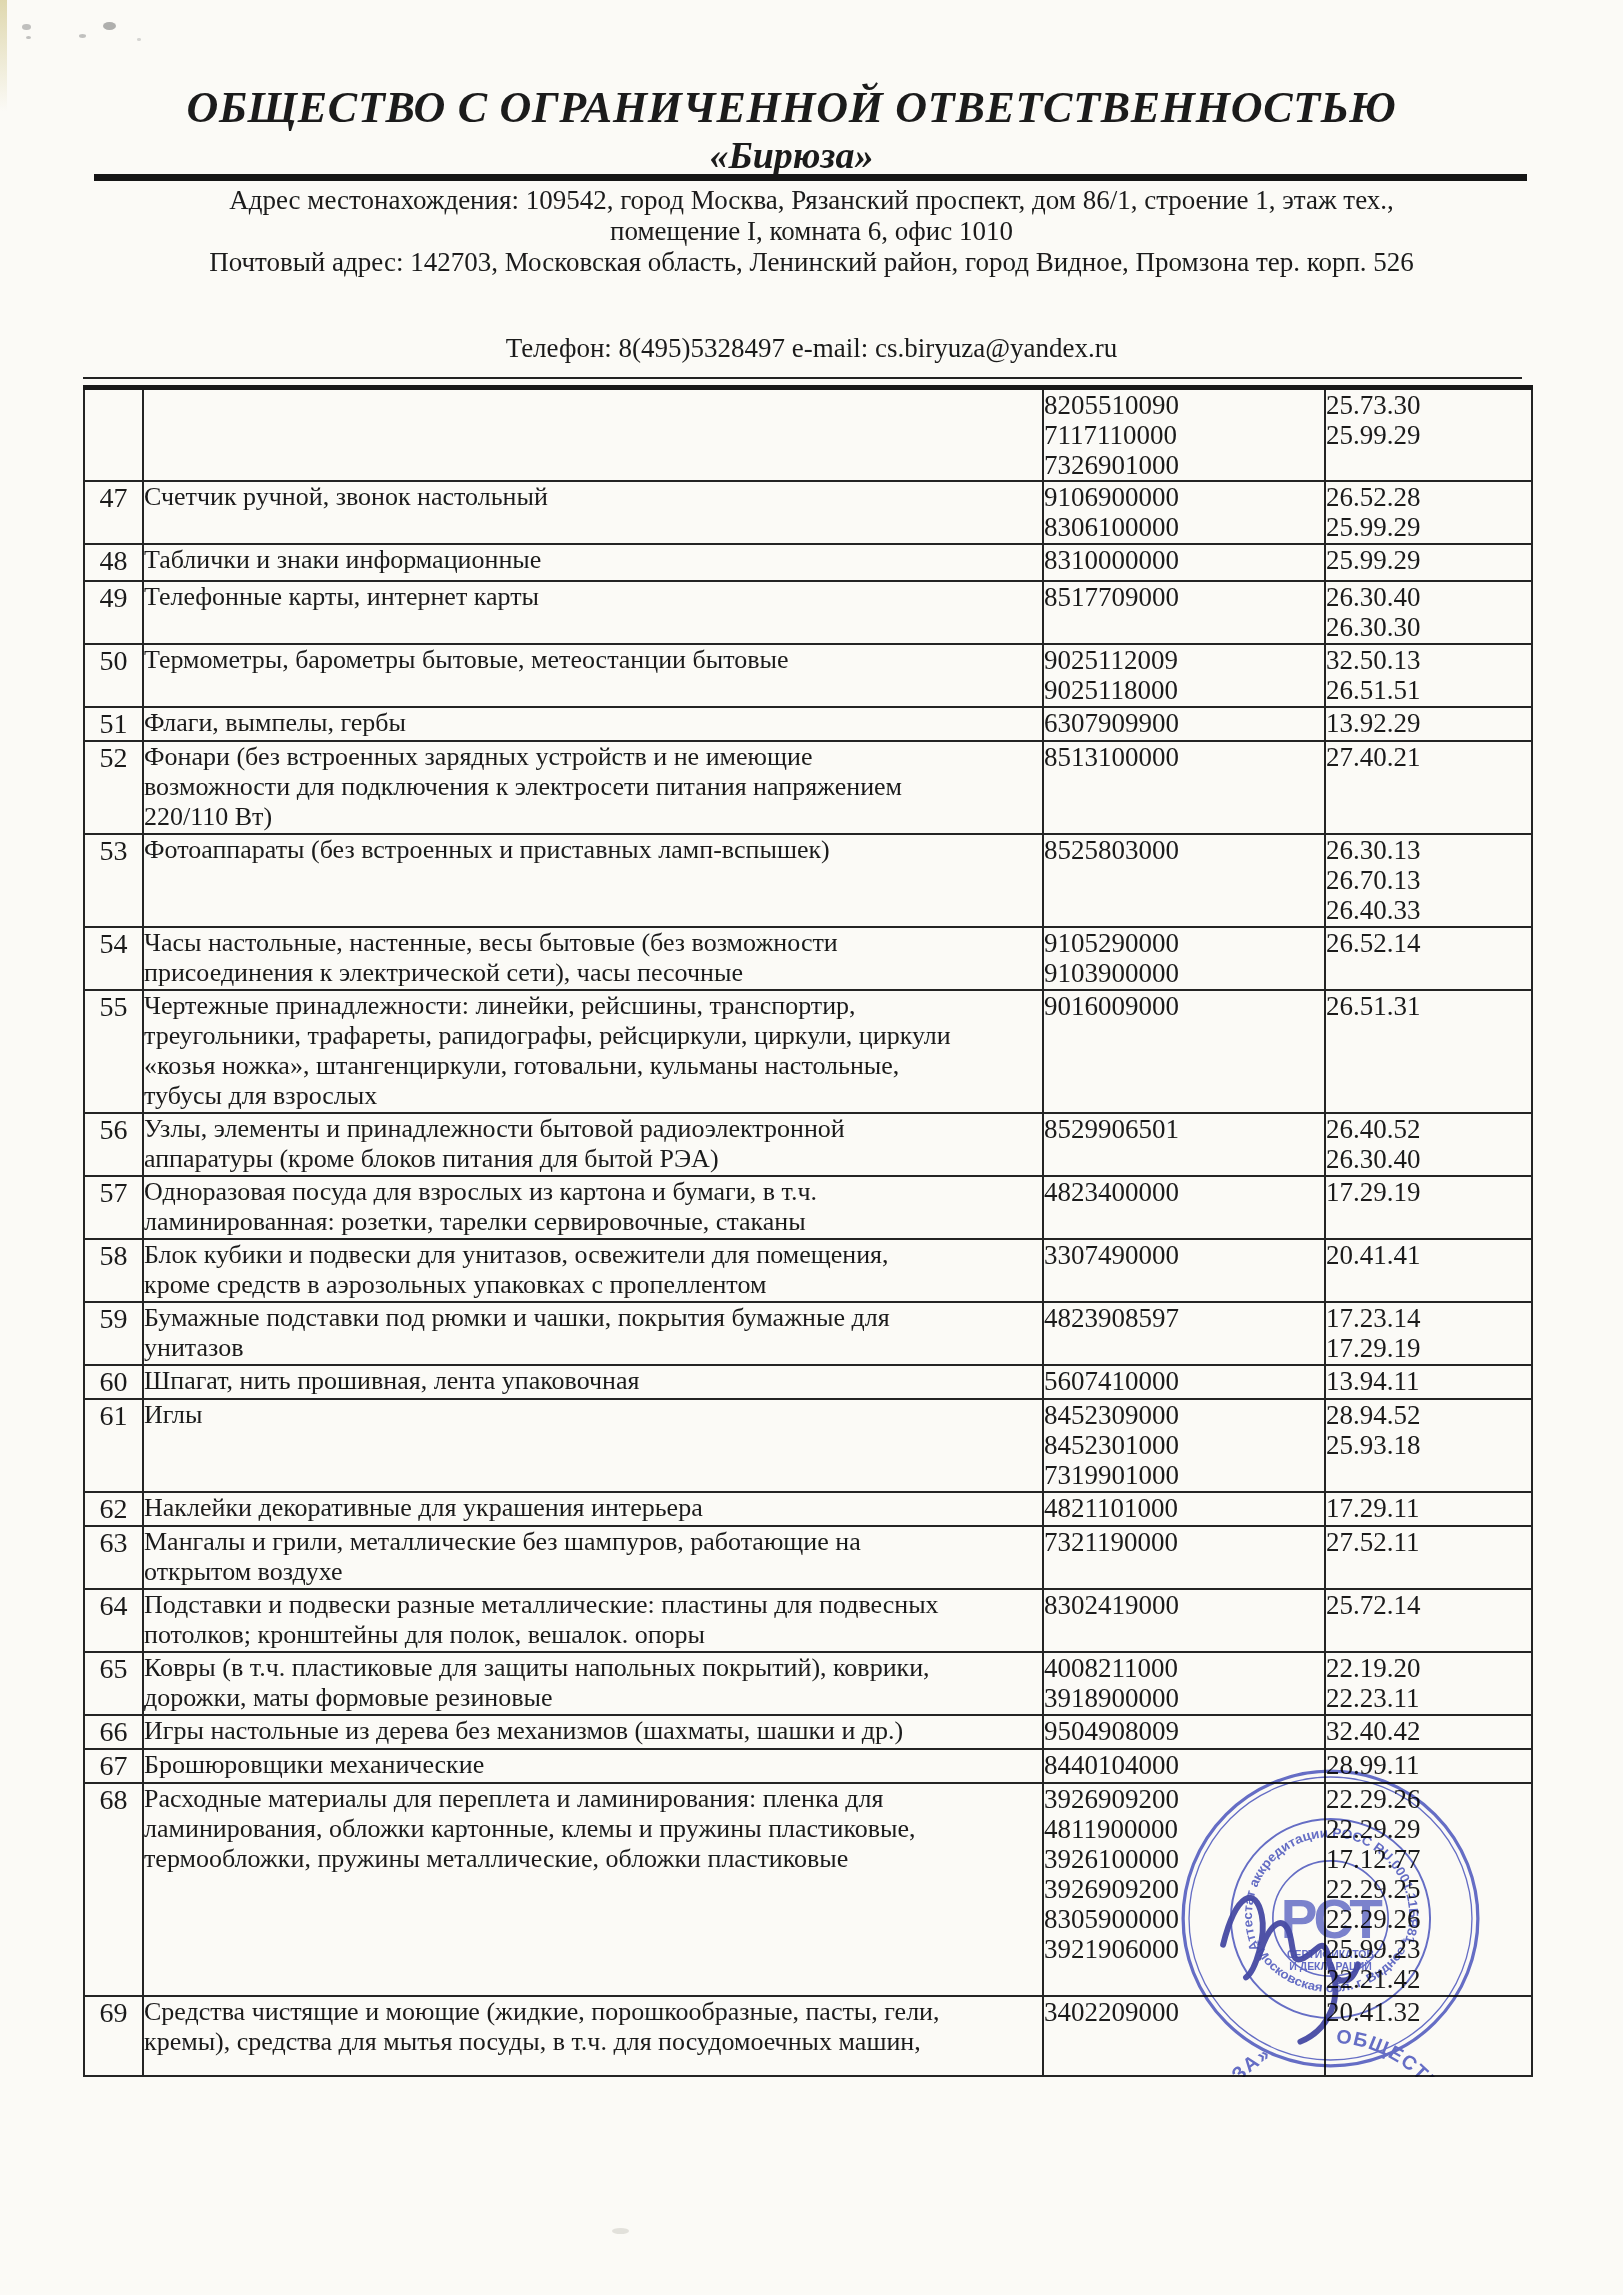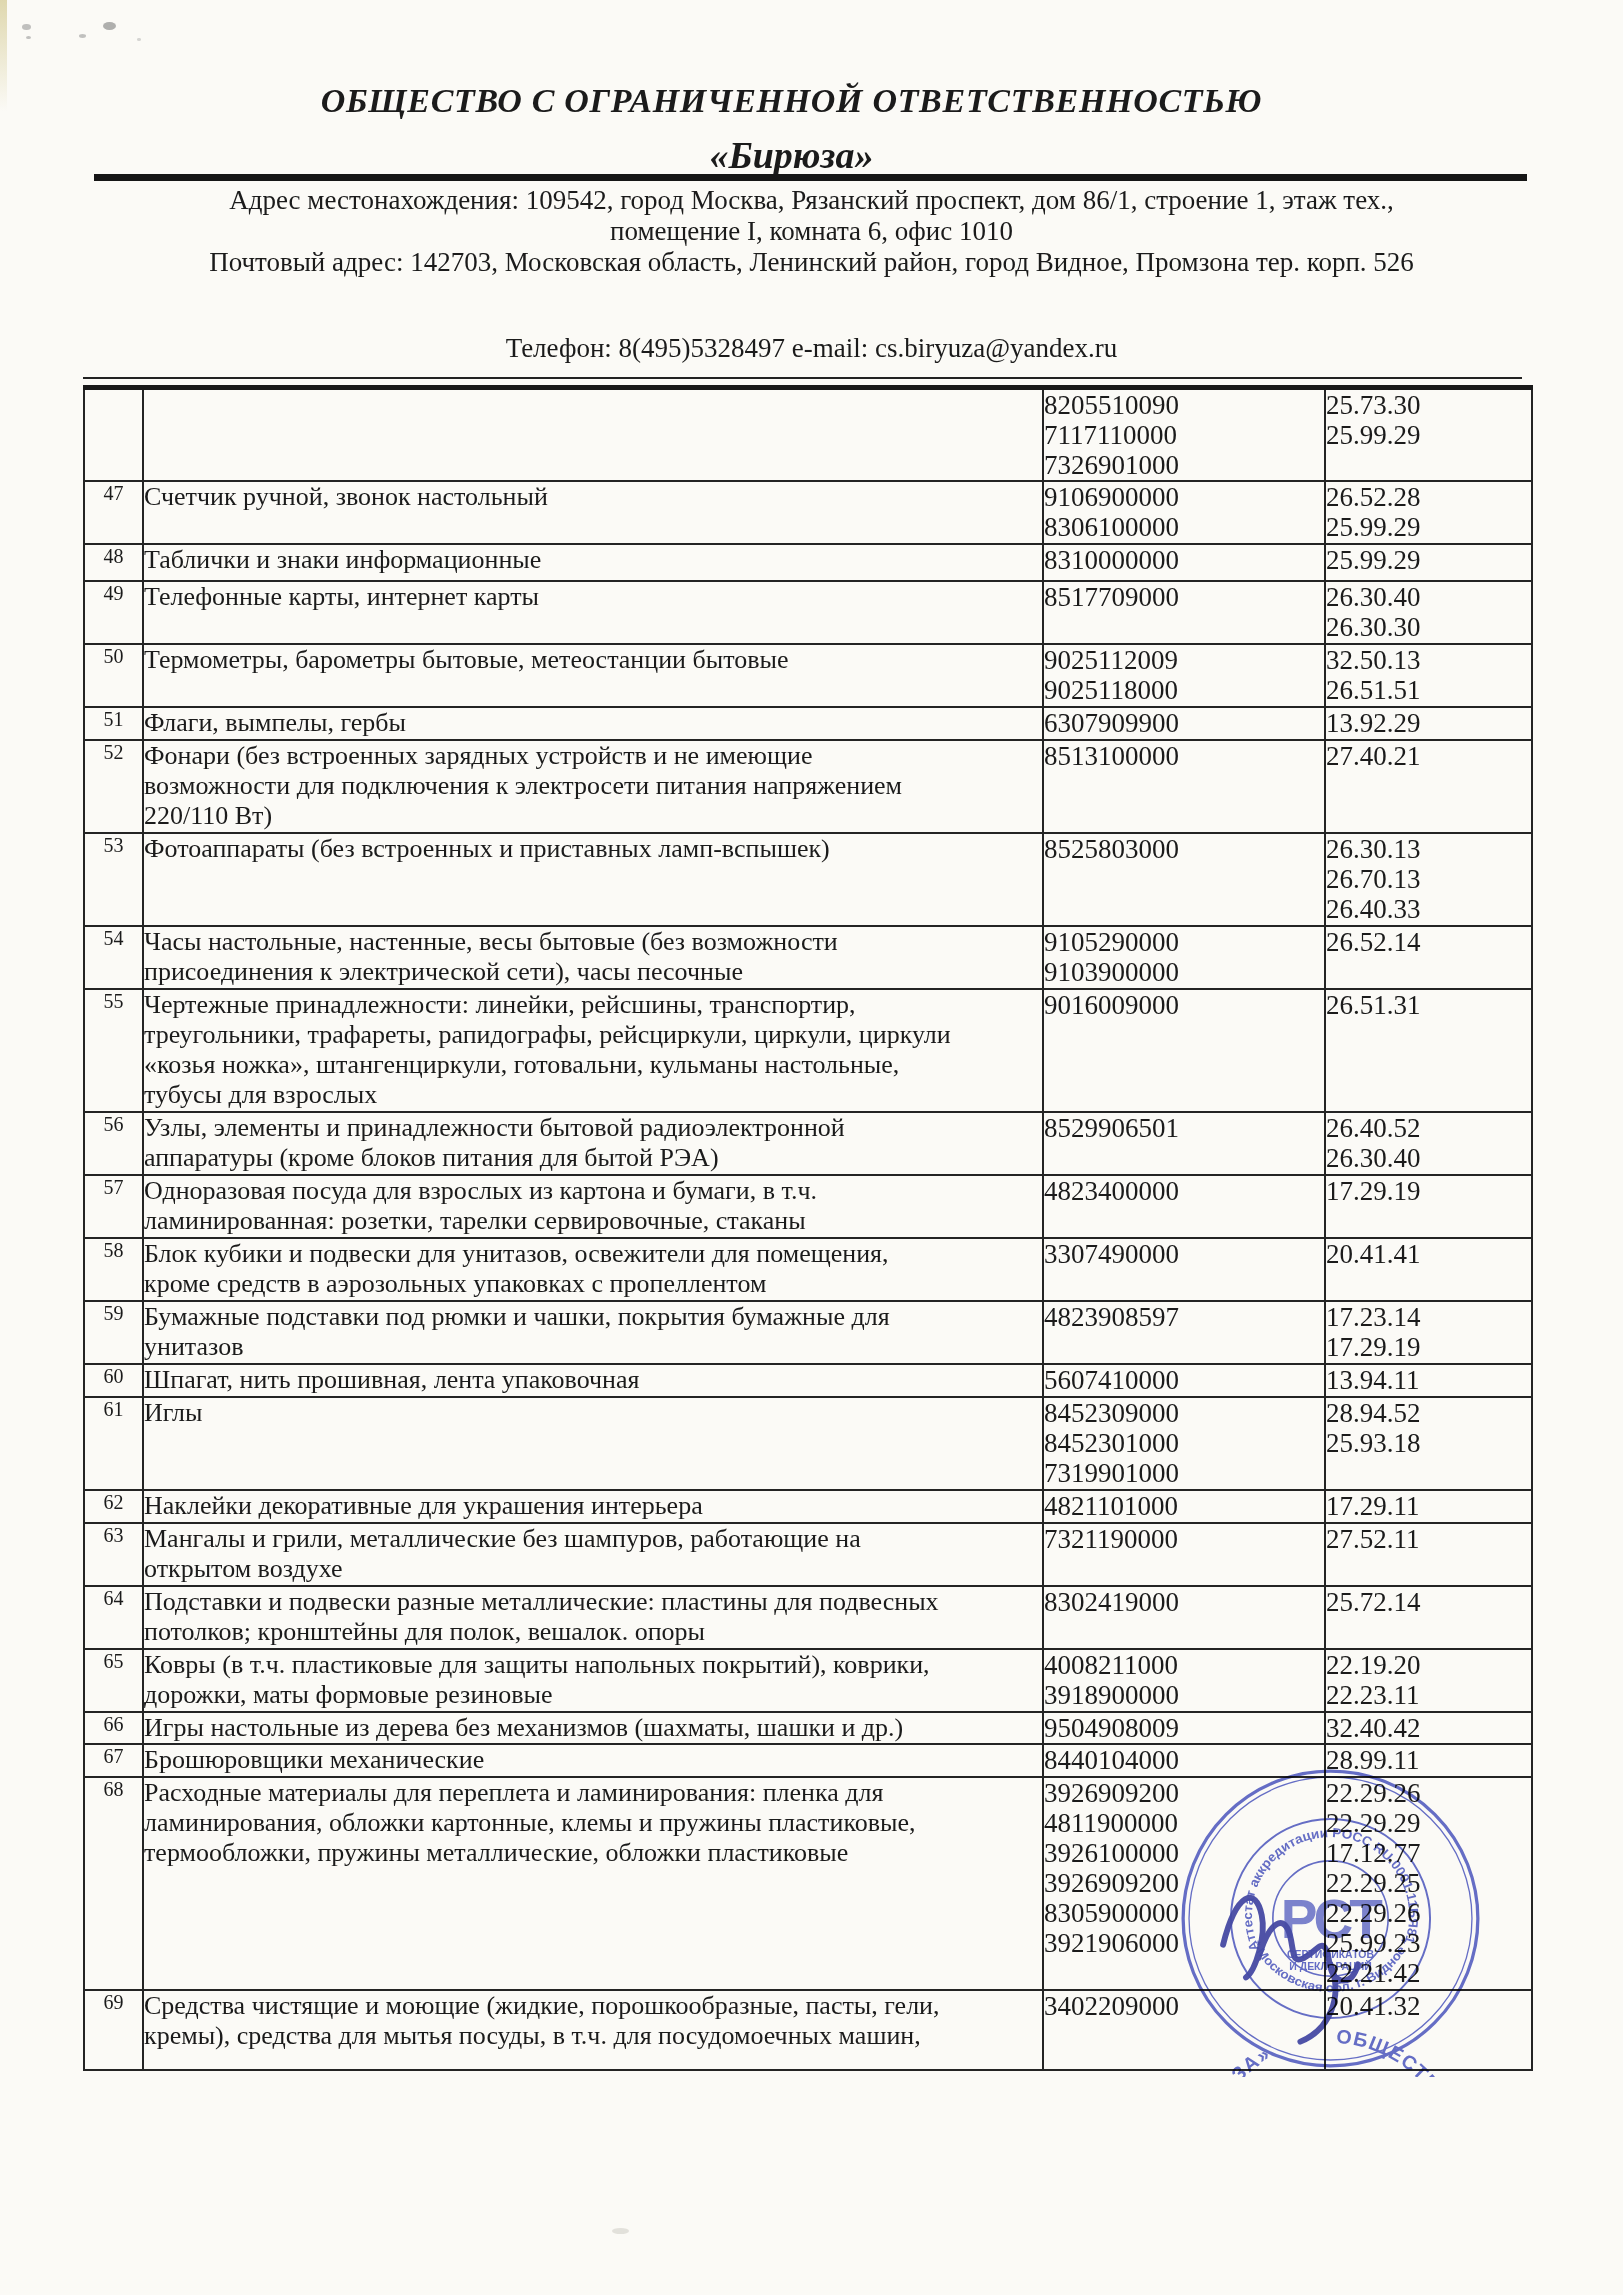--- a/index.html
+++ b/index.html
@@ -9,34 +9,34 @@
     background:#fbfaf6;
     font-family:"Liberation Serif", serif;
     color:#1b1b1b;
     overflow:hidden;
   }
   
   .speck{position:absolute;background:#8f8f8f;border-radius:50%;opacity:.55;}
   .corner-tint{position:absolute;left:0;top:0;width:6.5px;height:111px;
     background:linear-gradient(#d8cf9c,rgba(216,207,156,0));opacity:.8;}
   .org-type{position:absolute;left:0;top:82px;width:1583px;text-align:center;
-    font-size:34px;font-weight:700;font-style:italic;letter-spacing:0.7px;white-space:nowrap;}
+    font-size:44px;font-weight:700;font-style:italic;letter-spacing:0.7px;white-space:nowrap;}
   .org-name{position:absolute;left:0;top:133px;width:1583px;text-align:center;
     font-size:38px;font-weight:700;font-style:italic;}
   .header-rule{position:absolute;left:94px;top:174px;width:1433px;height:6.5px;background:#161616;}
   .addr{position:absolute;left:0;width:1623px;text-align:center;font-size:27px;white-space:nowrap;}
   
   .pre-rule{position:absolute;left:83px;top:377px;width:1439px;height:2px;background:#222;}
   table.items{
     position:absolute;left:83px;top:385px;width:1439px;
     border-collapse:collapse;table-layout:fixed;
     border:2px solid #222;border-top:5.9px solid #191919;
   }
   table.items td{border:2px solid #242424;vertical-align:top;padding:0;}
-  td.c-num{width:57px;text-align:center;font-size:20px;padding-top:2px;}
+  td.c-num{width:57px;text-align:center;font-size:28px;padding-top:2px;}
   td.c-desc{width:898px;padding:1.3px 5.2px 0 17px;}
   td.c-code{width:280px;padding:1.3px 0 0 13px;}
   td.c-class{width:205px;padding:1.3px 0 0 14.4px;}
   .ln{height:30px;line-height:30px;font-size:26px;white-space:nowrap;overflow:visible;}
   .c-code .ln,.c-class .ln{font-size:27px;}
   
   .stamp-wrap{position:absolute;left:1172px;top:1760px;width:317px;height:317px;
     mix-blend-mode:multiply;opacity:.93;}
   .smudge{position:absolute;background:#b5b2a8;opacity:.35;border-radius:50%;}
 </style>

